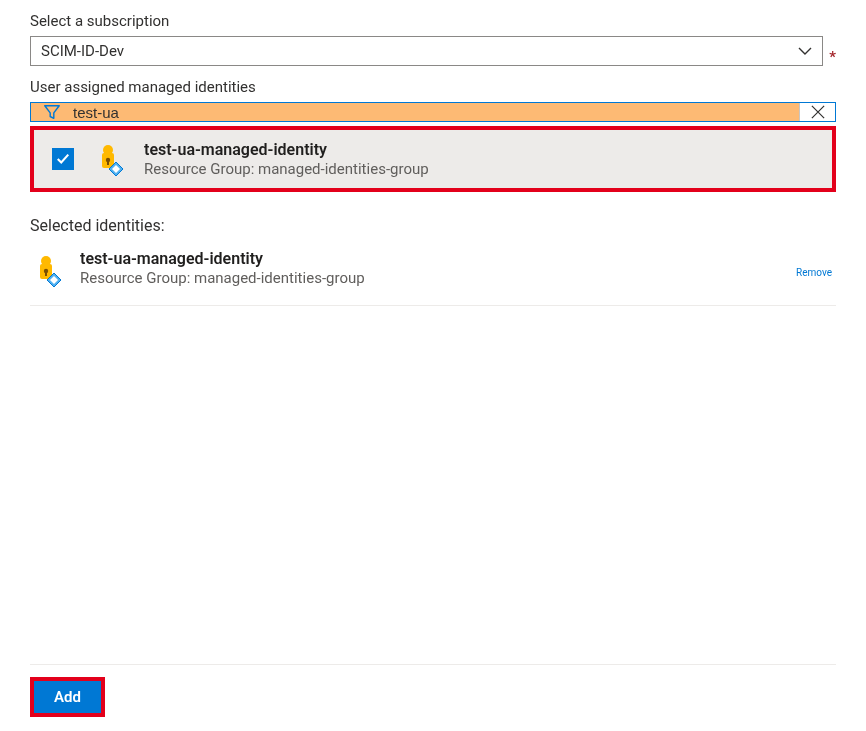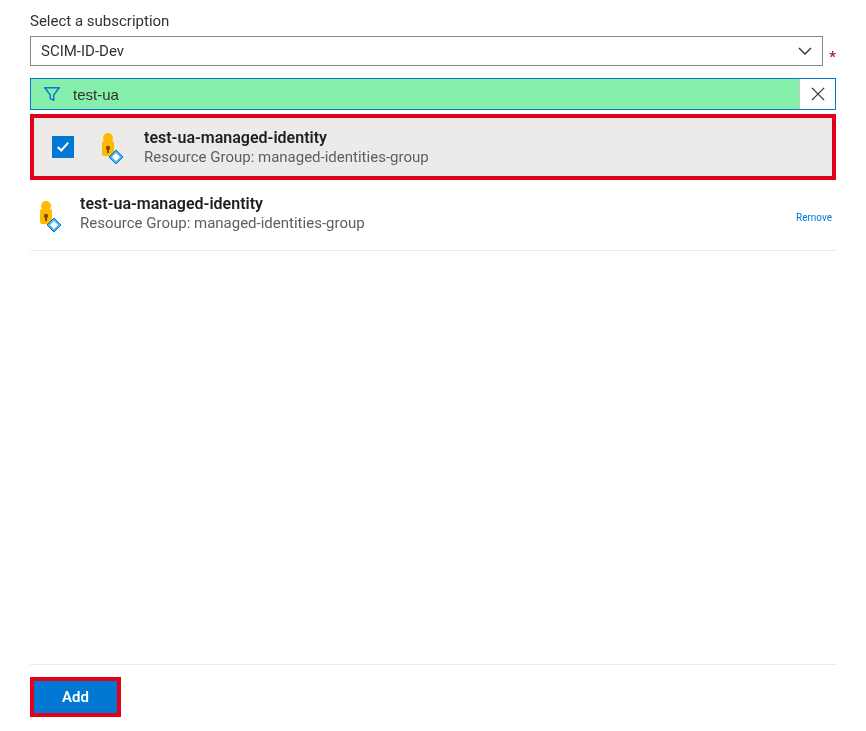--- a/index.html
+++ b/index.html
@@ -67,22 +67,22 @@
   .req-star {
     color: #a4262c;
     font-weight: 600;
     margin-left: 6px;
     font-size: 15px;
   }
   .filter-row {
     display: flex;
     align-items: stretch;
     border: 1px solid #0078d4;
-    height: 32px;
-    background: #86efac;
+    height: 20px;
+    background: #fdba74;
   }
   .filter-icon-box {
     width: 42px;
     display: flex;
     align-items: center;
     justify-content: center;
     color: #0078d4;
   }
   .filter-input {
     flex: 1;
@@ -181,21 +181,21 @@
   .add-btn-wrap {
     display: inline-block;
     border: 4px solid #e3001b;
   }
   .add-btn {
     background: #0078d4;
     color: #ffffff;
     border: none;
     font-size: 15px;
     font-weight: 600;
-    padding: 6px 28px;
+    padding: 6px 20px;
     height: 32px;
     cursor: pointer;
     font-family: inherit;
   }
   svg { display: block; }
 </style>
 </head>
 <body>
 
 <div class="panel">
@@ -210,20 +210,21 @@
           <svg width="14" height="10" viewBox="0 0 14 10">
               <path d="M1 2 L7 8 L13 2" stroke="#323130" stroke-width="1.4" fill="none"></path>
             </svg>
         </span>
       </div>
       <span class="req-star">*</span>
     </div>
   </div>
 
   <div class="field-block" style="margin-top:12px">
+    <span class="field-label">User assigned managed identities</span>
 
     <div class="filter-row">
       <div class="filter-icon-box">
         <svg width="18" height="18" viewBox="0 0 20 20">
           <path d="M2 3 H18 L12 11 V17 L8 15 V11 Z" fill="none" stroke="#0078d4" stroke-width="1.6" stroke-linejoin="round"></path>
         </svg>
       </div>
       <input class="filter-input" value="test-ua" style="">
       <div class="filter-clear">
         <svg width="14" height="14" viewBox="0 0 16 16">
@@ -250,20 +251,21 @@
           </svg>
         </div>
         <div class="result-text">
           <div class="name">test-ua-managed-identity</div>
           <div class="sub">Resource Group: managed-identities-group</div>
         </div>
       </div>
     </div>
   </div>
 
+  <div class="selected-label">Selected identities:</div>
 
   <div class="selected-item">
     <div class="mi-icon" style="margin-top:4px;">
       <svg width="36" height="36" viewBox="0 0 36 36">
         <circle cx="16" cy="8" r="5" fill="#ffb900"></circle>
         <rect x="10" y="11" width="12" height="15" rx="2" fill="#ffb900"></rect>
         <circle cx="16" cy="18" r="2.2" fill="#7a4e00"></circle>
         <rect x="15" y="19" width="2" height="4" fill="#7a4e00"></rect>
         <polygon points="24,20 31,27 24,34 17,27" fill="#50b0f0" stroke="#0078d4" stroke-width="1"></polygon>
         <polygon points="24,23 28,27 24,31 20,27" fill="#ffffff"></polygon>

